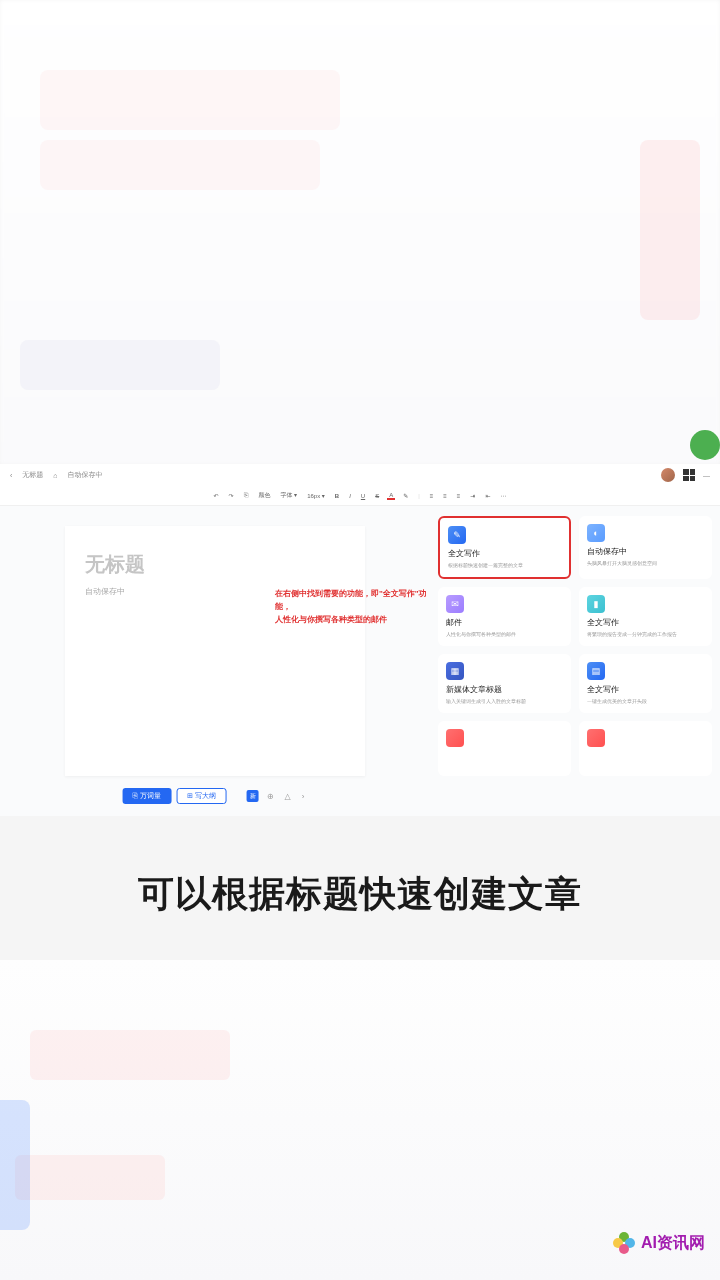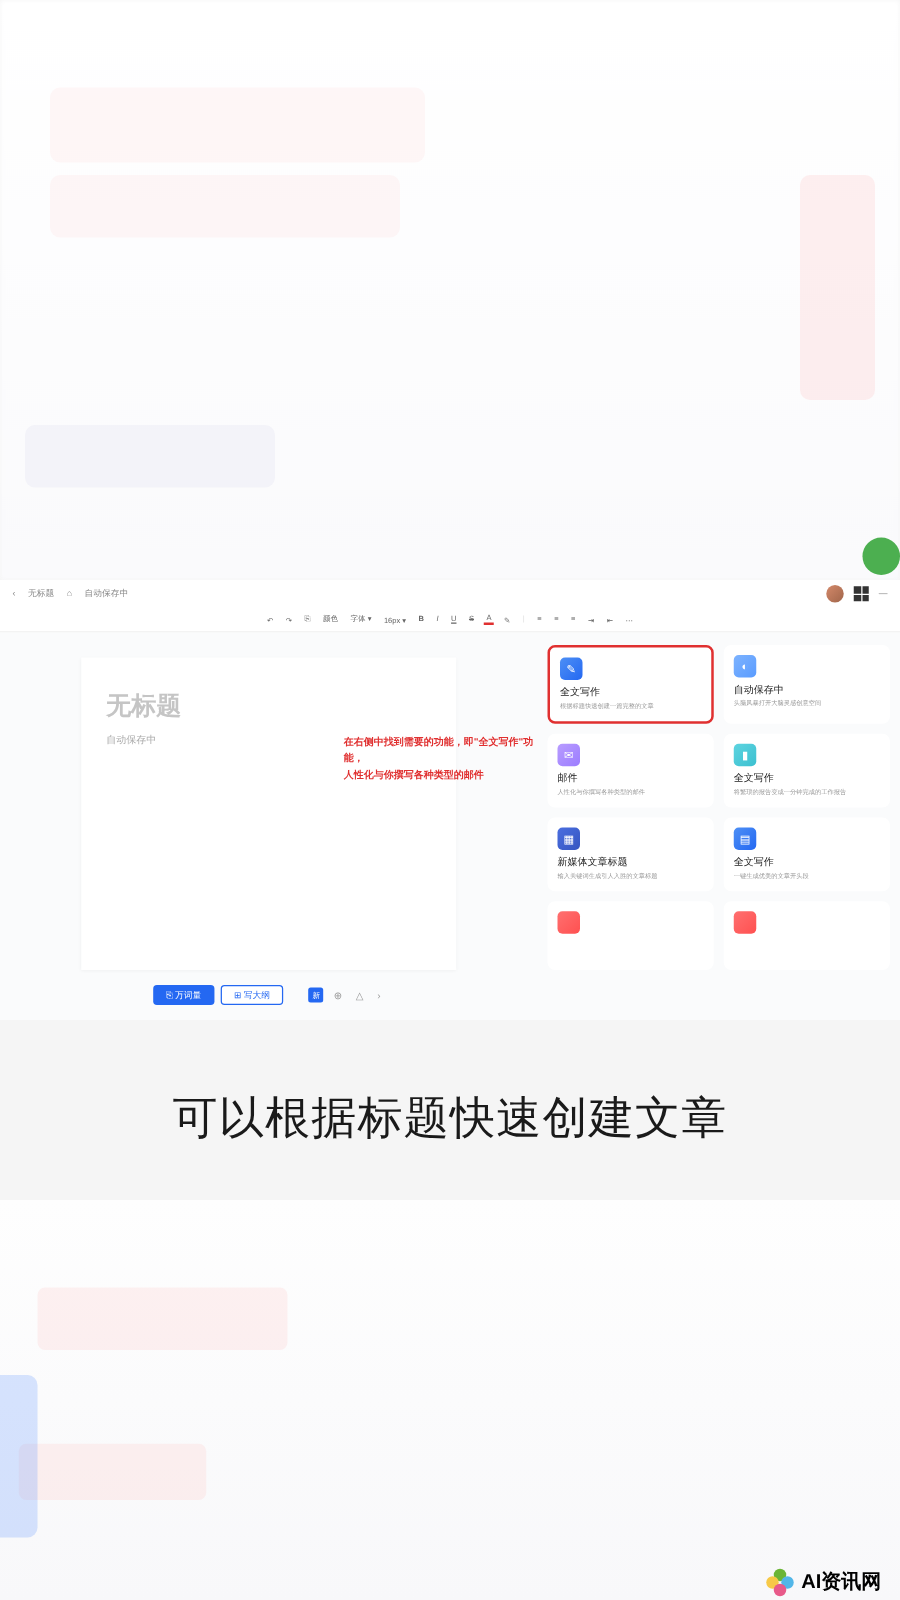--- a/index.html
+++ b/index.html
@@ -40,27 +40,27 @@
 .card-desc{font-size:5px;color:#999;line-height:1.4}
 .ic-blue{background:linear-gradient(135deg,#4d8ff5,#2468f2)}
 .ic-orange{background:linear-gradient(135deg,#ffb366,#ff8a33)}
 .ic-lblue{background:linear-gradient(135deg,#7db3ff,#5a9cff)}
 .ic-purple{background:linear-gradient(135deg,#b89cff,#9c7dff)}
 .ic-teal{background:linear-gradient(135deg,#5dd4e0,#3cc0d0)}
 .ic-paper{background:#fff;border:1px solid #eee}
 .ic-paper::after{content:"";width:6px;height:6px;border:1px solid #ccc;border-radius:50%}
 .ic-navy{background:linear-gradient(135deg,#4a6ee0,#3555c0)}
 .ic-red{background:linear-gradient(135deg,#ff7070,#ff5050)}
-.caption{position:absolute;top:870px;left:0;right:0;text-align:center;font-size:36px;font-weight:400;color:#1a1a1a;letter-spacing:1px}
+.caption{position:absolute;top:870px;left:0;right:0;text-align:center;font-size:36px;font-weight:700;color:#1a1a1a;letter-spacing:1px}
 .lower-blur{position:absolute;top:960px;left:0;right:0;bottom:0;background:linear-gradient(180deg,#fefefe,#f8f8fa)}
 .lb-red{position:absolute;background:rgba(255,190,190,0.2);border-radius:6px}
 .lbr1{top:1030px;left:30px;width:200px;height:50px}
 .lbr2{top:1155px;left:15px;width:150px;height:45px}
 .blue-blur{position:absolute;top:1100px;left:0;width:30px;height:130px;background:rgba(100,150,255,0.25);border-radius:0 8px 8px 0}
-.watermark{position:absolute;bottom:3px;right:15px;display:flex;align-items:flex-start;gap:6px;font-size:16px;font-weight:700;color:#000000}
+.watermark{position:absolute;bottom:26px;right:15px;display:flex;align-items:flex-end;gap:6px;font-size:16px;font-weight:700;color:#a21caf}
 .wm-icon{width:22px;height:22px;position:relative}
 .wm-icon span{position:absolute;width:10px;height:10px;border-radius:50%}
 .wm-icon .p1{background:#6bb536;top:0;left:6px}
 .wm-icon .p2{background:#f7c948;top:6px;left:0}
 .wm-icon .p3{background:#52b6e8;top:6px;right:0}
 .wm-icon .p4{background:#e85a8a;bottom:0;left:6px}
 </style>
 </head>
 <body>
 

